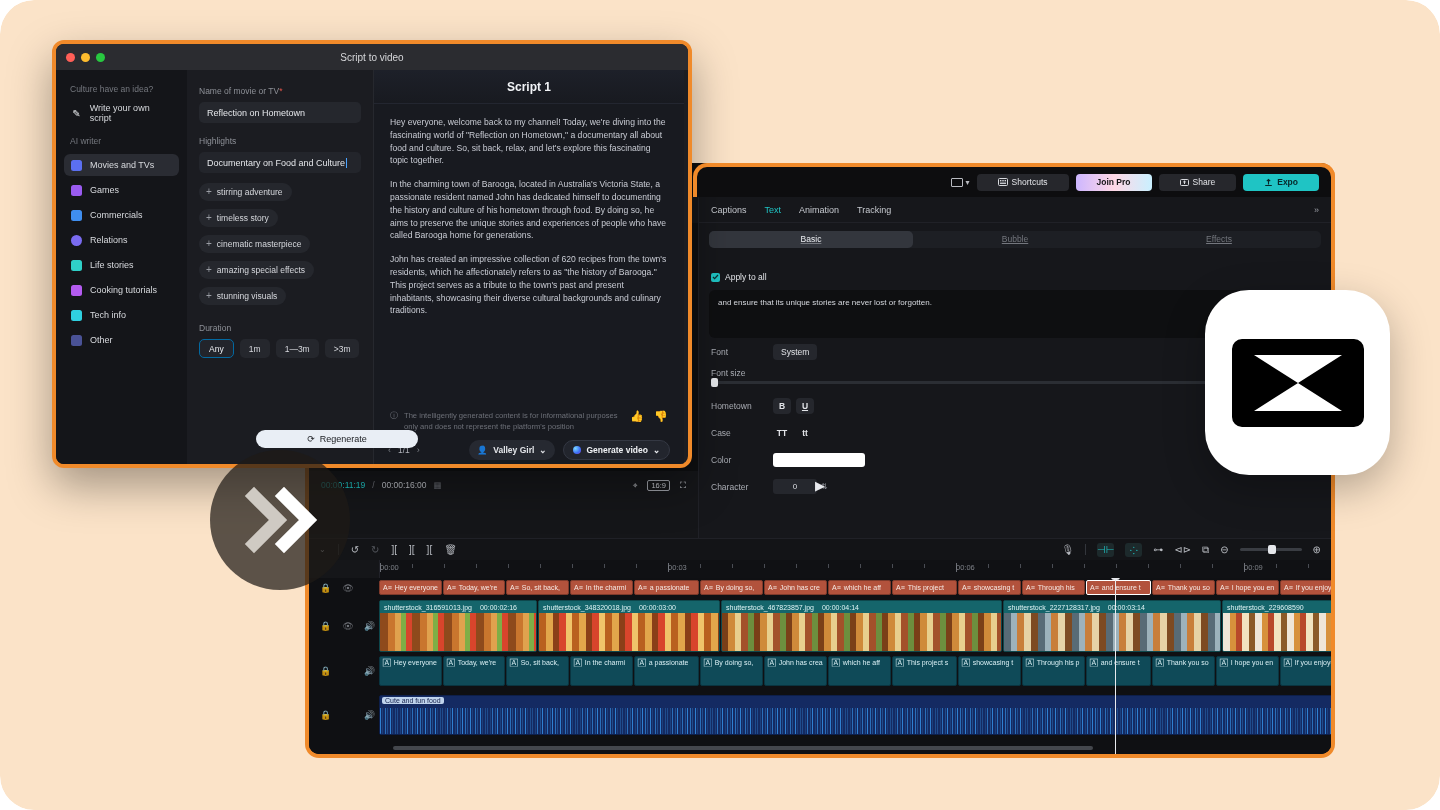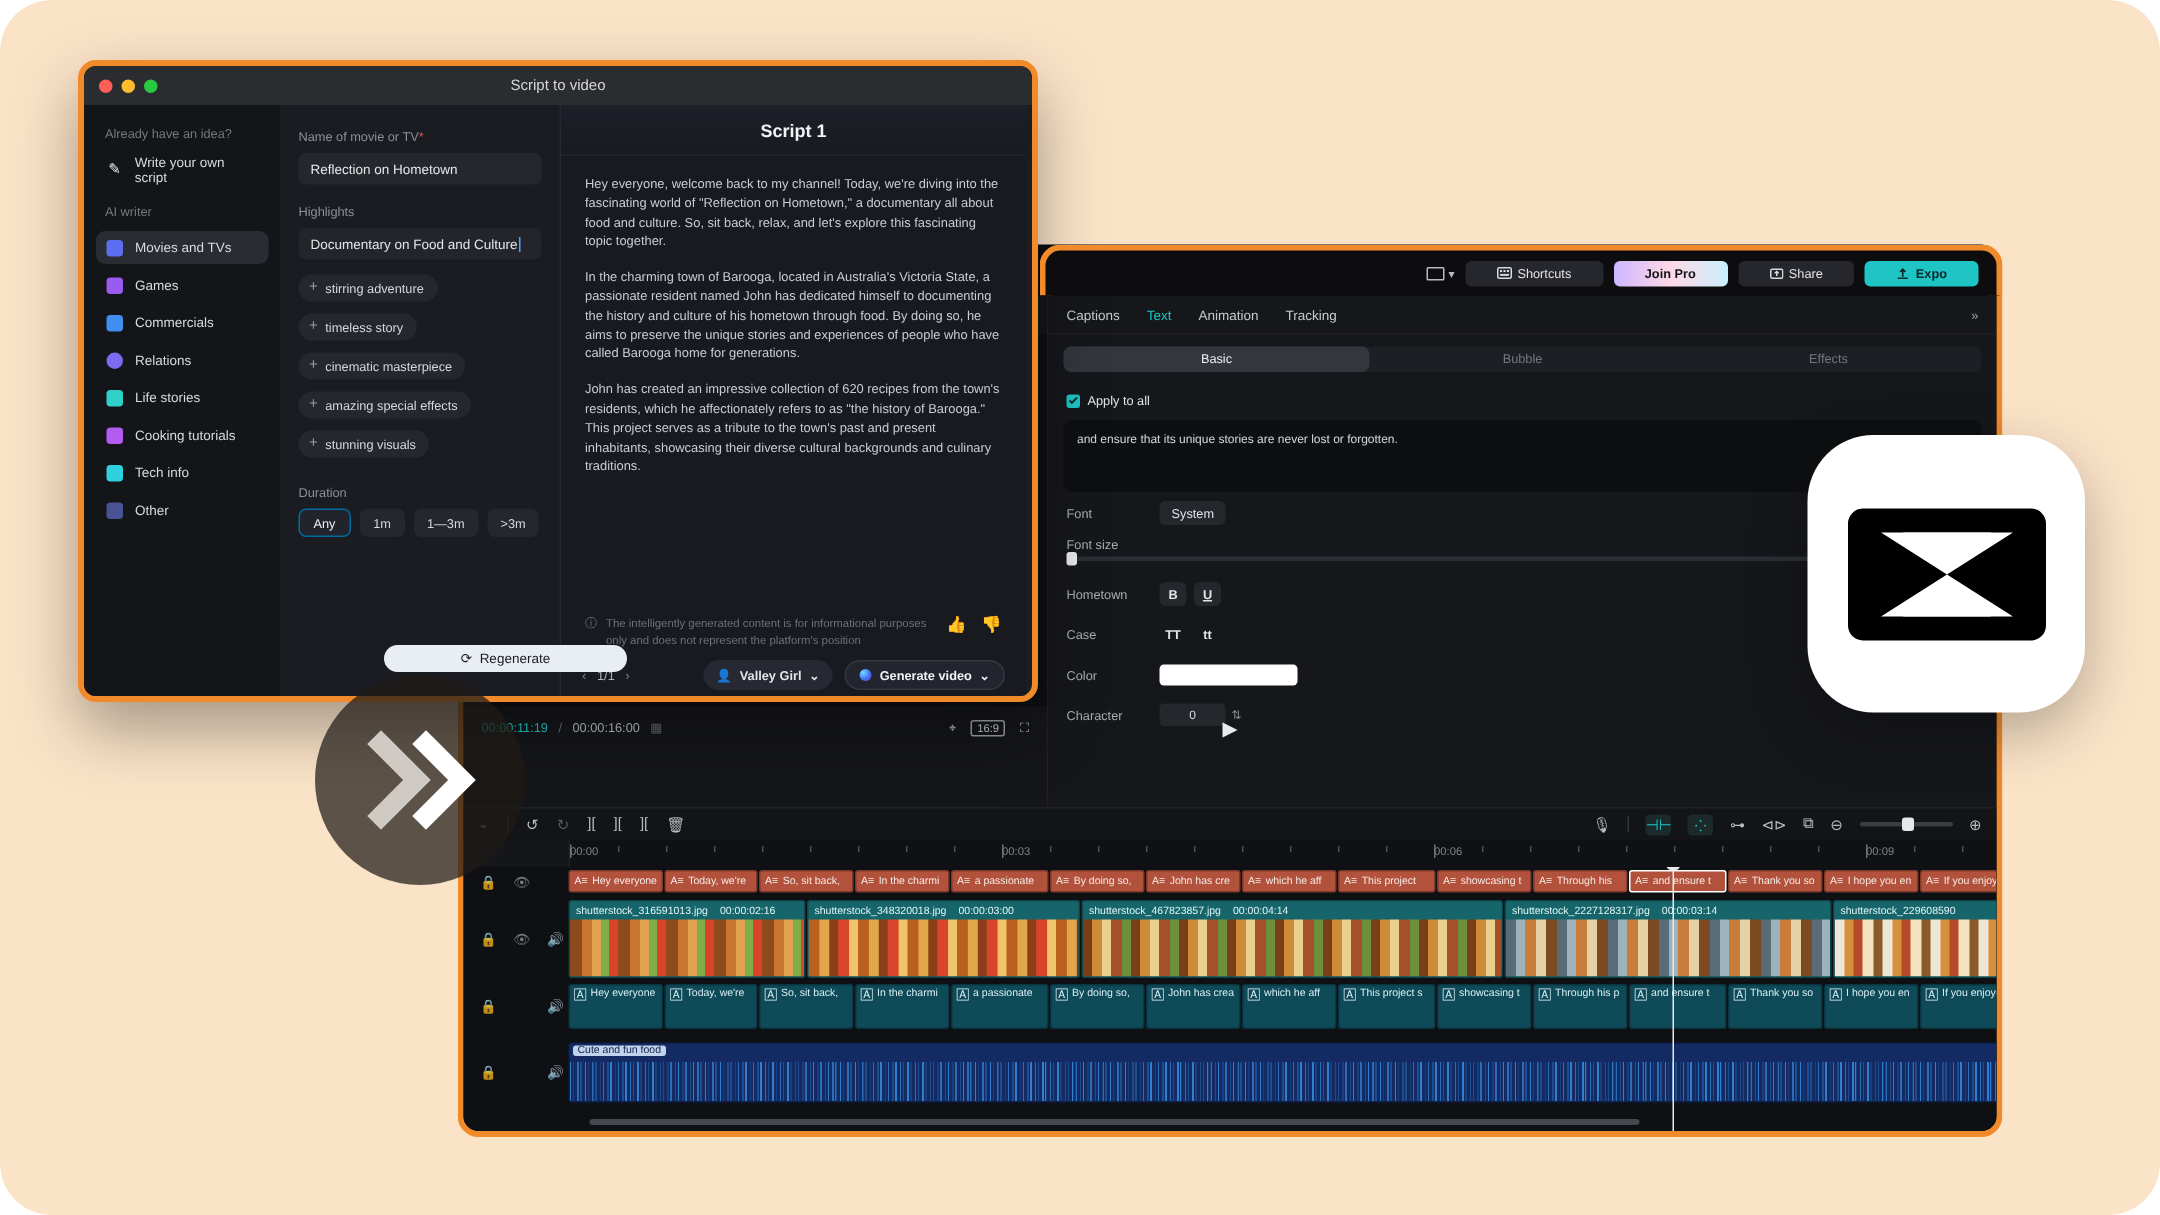--- a/index.html
+++ b/index.html
@@ -219,22 +219,22 @@
 
   
   .props{ flex:1; background:#16171b; }
   .tabs{
     height:26px; display:flex; align-items:center; gap:18px;
     padding:0 12px; font-size:9px; color:#c6c9cf; border-bottom:1px solid #202127;
   }
   .tabs .on{ color:#1fc4c4; }
   .tabs .more{ margin-left:auto; color:#9a9da4; }
   .segs{
-    margin:8px 10px 6px 10px; height:17px; background:#1d1f24; border-radius:5px;
-    display:flex; align-items:center; font-size:8.5px; color:#74777e;
+    margin:8px 10px 16px 10px; height:17px; background:#1d1f24; border-radius:5px;
+    display:flex; align-items:center; font-size:8.5px; color:#74777e;text-decoration:underline;
   }
   .segs div{ flex:1; text-align:center; line-height:17px; height:17px; border-radius:5px; }
   .segs div.on{ background:#33363d; color:#eceef2; }
   .applyrow{ display:flex; align-items:center; gap:5px; padding:8px 12px 0 12px; font-size:8.5px; color:#e2e4e8; }
   .cbx{ width:9px;height:9px;border-radius:2px;background:#1fc4c4; display:flex;align-items:center;justify-content:center; }
   .cbx svg{ display:block; }
   .ta{
     margin:8px 10px 0 10px; height:48px; background:#0e0f11; border-radius:6px;
     padding:7px 9px; font-size:8px; line-height:11px; color:#d5d8de; position:relative;
   }
@@ -360,21 +360,21 @@
         <i style="background:#ff5f57"></i>
         <i style="background:#febc2e"></i>
         <i style="background:#28c840"></i>
       </div>
       <div class="tl-title">Script to video</div>
     </div>
 
     <div class="body">
 
       <div class="stv-side">
-        <div class="side-cap">Already have an idea?</div>
+        <div class="side-cap">Culture have an idea?</div>
         <div class="side-item">
           <span class="pencil">✎</span>
           <span>Write your own script</span>
         </div>
         <div class="side-cap second">AI writer</div>
 
         <div class="side-item active">
           <span class="side-ic" style="background:#5b6ff0"></span>
           <span>Movies and TVs</span>
         </div>

